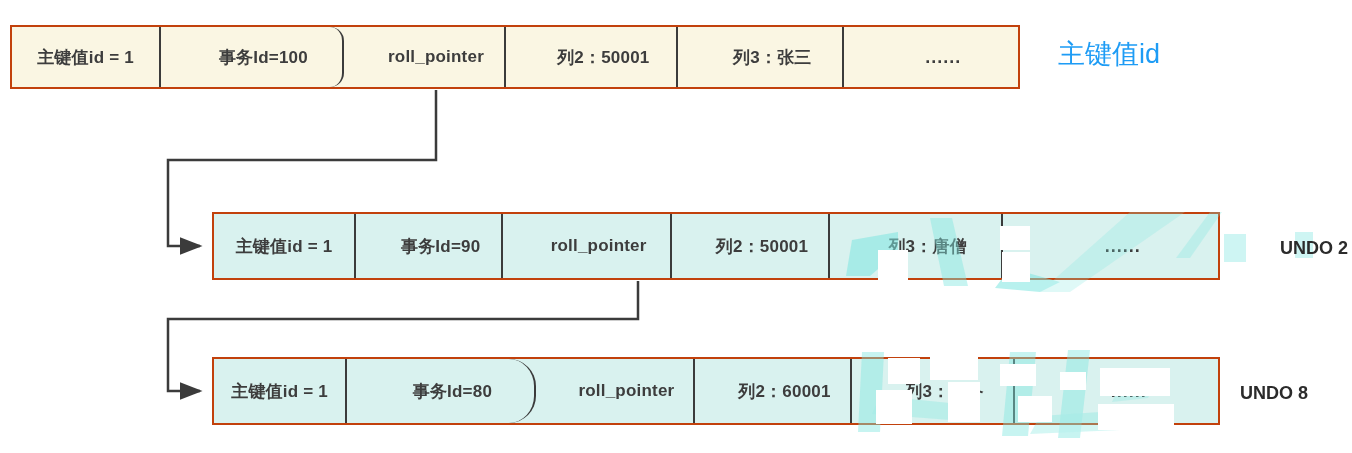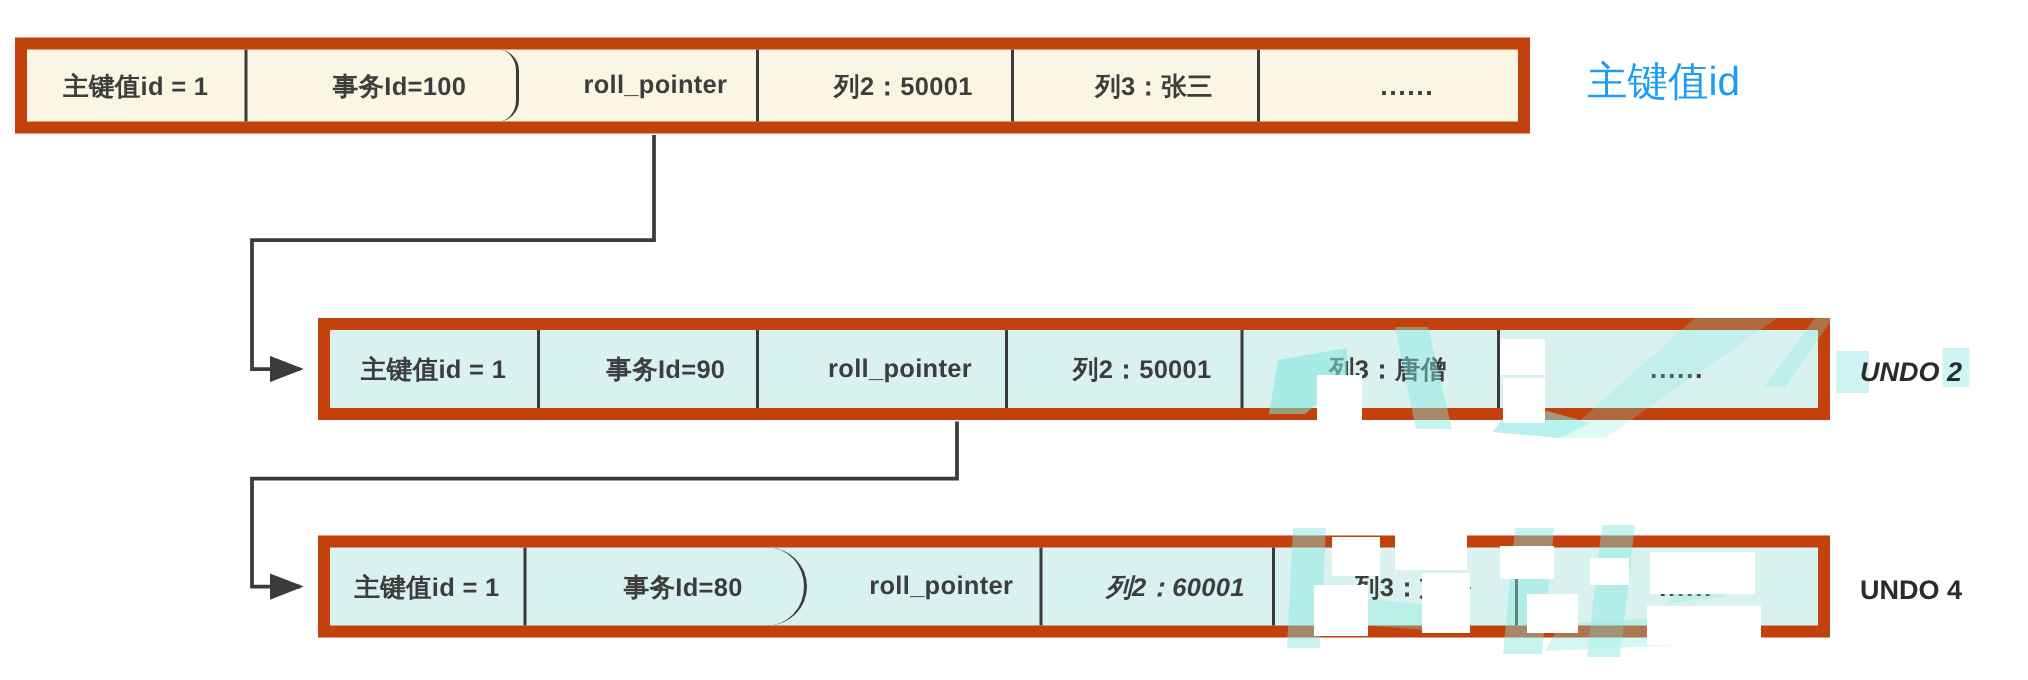--- a/index.html
+++ b/index.html
@@ -20,21 +20,21 @@
     left: 0; top: 0;
     width: 1352px;
     height: 453px;
   }
 
   
   .record-row {
     position: absolute;
     display: flex;
     box-sizing: border-box;
-    border: 8px solid #c2410c;
+    border: 2px solid #c2410c;
     background: #faf6e3;
     gap: 24px;
   }
   .record-row.undo {
     background: #d9f2ef;
   }
 
   .cell {
     box-sizing: border-box;
     display: flex;
@@ -105,32 +105,32 @@
 
   <div class="record-row undo" id="row-undo2" style="left:212px; top:212px; width:1008px; height:68px;">
     <div class="cell" style="width:157px;">主键值id = 1</div>
     <div class="cell" style="width:136px;">事务Id=90</div>
     <div class="cell" style="width:160px;">roll_pointer</div>
     <div class="cell" style="width:148px;">列2：50001</div>
     <div class="cell" style="width:165px;">列3：唐僧</div>
     <div class="cell ellipsis" style="width:211px;">......</div>
   </div>
 
-  <div class="side-label" style="left:1240px; top:238px;font-style:italic;">UNDO 2</div>
+  <div class="side-label" style="left:1280px; top:238px;">UNDO 2</div>
 
   <div class="record-row undo" id="row-undo1" style="left:212px; top:357px; width:1008px; height:68px;">
     <div class="cell" style="width:157px;">主键值id = 1</div>
     <div class="cell" style="width:194px;border-radius:27px;">事务Id=80</div>
     <div class="cell" style="width:160px;">roll_pointer</div>
-    <div class="cell" style="width:156px;font-style:italic;">列2：60001</div>
+    <div class="cell" style="width:156px;">列2：60001</div>
     <div class="cell" style="width:165px;">列3：刘备</div>
     <div class="cell ellipsis" style="width:211px;">......</div>
   </div>
 
-  <div class="side-label" style="left:1240px; top:383px;">UNDO 4</div>
+  <div class="side-label" style="left:1240px; top:383px;">UNDO 8</div>
 
   <svg class="artifact-layer" viewBox="0 0 1352 453" xmlns="http://www.w3.org/2000/svg">
     <g opacity="0.55" fill="#7fe6e0">
 
       <polygon points="852,240 898,232 898,252 870,276 846,276"></polygon>
       <polygon points="930,218 952,218 968,286 944,286" opacity="0.8"></polygon>
       <polygon points="1010,268 1060,282 1040,292 995,288"></polygon>
       <polygon points="1130,212 1185,212 1070,292 1040,292" opacity="0.45"></polygon>
       <polygon points="1210,212 1222,212 1190,258 1176,258" opacity="0.55"></polygon>
       <rect x="1224" y="234" width="22" height="28" opacity="0.7"></rect>

